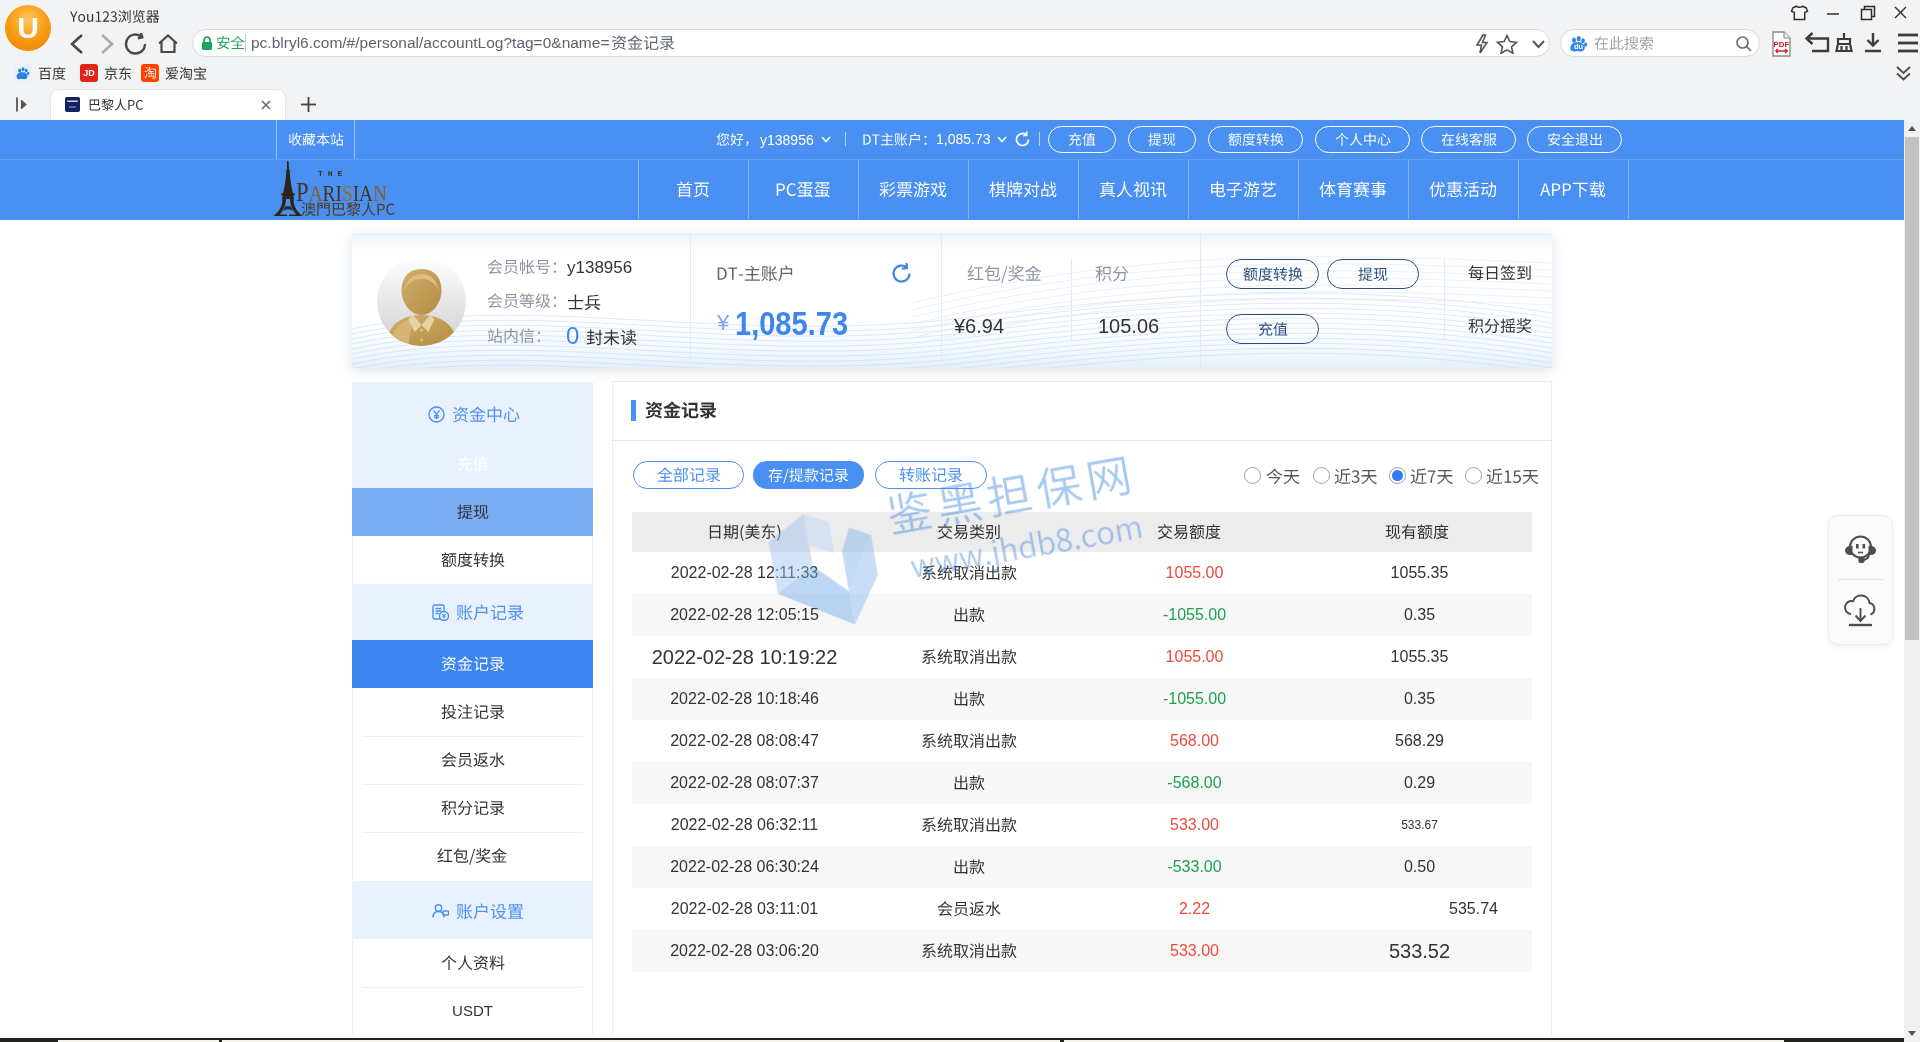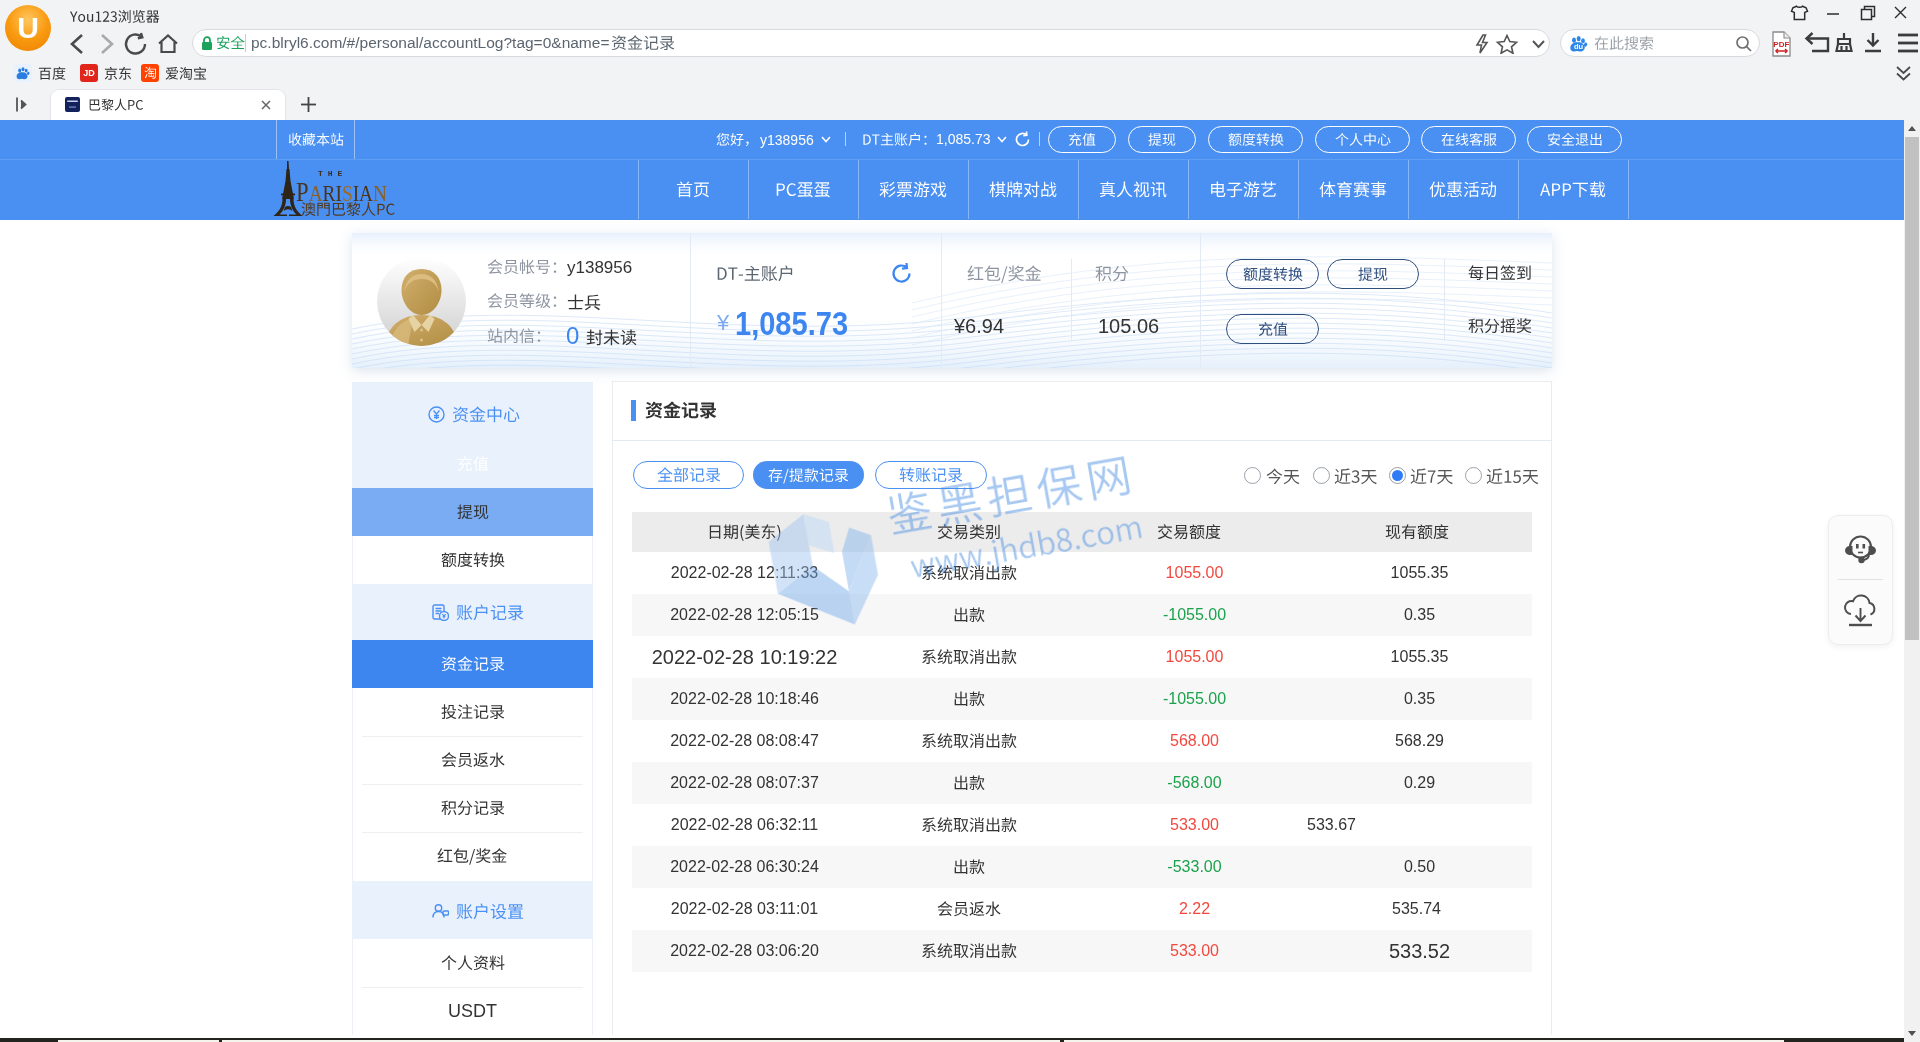--- a/index.html
+++ b/index.html
@@ -662,21 +662,21 @@
       </g>
     </svg>
 <svg style="position:absolute;left:440.5px;top:952.3px;" width="66" height="23.2">
       <g transform="translate(0,16.8) scale(0.016,-0.016)" fill="#333">
         <use href="#g4e2a" x="0"></use>
         <use href="#g4eba" x="1000"></use>
         <use href="#g8d44" x="2000"></use>
         <use href="#g6599" x="3000"></use>
       </g>
     </svg>
-<div class="abs" style="left:352px;top:987px;width:241px;text-align:center;font-size:18px;color:#333;line-height:48px;height:48px">USDT</div>
+<div class="abs" style="left:352px;top:987px;width:241px;text-align:center;font-size:15px;color:#333;line-height:48px;height:48px">USDT</div>
 <div class="abs" style="left:362px;top:736px;width:221px;height:1px;background:#efefef"></div>
 <div class="abs" style="left:362px;top:784px;width:221px;height:1px;background:#efefef"></div>
 <div class="abs" style="left:362px;top:832px;width:221px;height:1px;background:#efefef"></div>
 <div class="abs" style="left:362px;top:987px;width:221px;height:1px;background:#efefef"></div>
 <div class="abs" style="left:612px;top:381px;width:940px;height:654px;background:#fff;border:1px solid #ececec;border-bottom:none"></div>
 <div class="abs" style="left:631px;top:400px;width:5px;height:21px;background:#4a90f2"></div>
 <svg style="position:absolute;left:645px;top:397.9px;" width="74" height="26.1">
       <g transform="translate(0,18.9) scale(0.018,-0.018)" fill="#333">
         <use href="#g8d44b" x="0"></use>
         <use href="#g91d1b" x="1000"></use>
@@ -856,42 +856,42 @@
       <g transform="translate(0,16.8) scale(0.016,-0.016)" fill="#333">
         <use href="#g7cfb" x="0"></use>
         <use href="#g7edf" x="1000"></use>
         <use href="#g53d6" x="2000"></use>
         <use href="#g6d88" x="3000"></use>
         <use href="#g51fa" x="4000"></use>
         <use href="#g6b3e" x="5000"></use>
       </g>
     </svg>
 <div class="abs" style="left:1082px;top:804px;width:225px;height:42px;font-size:16px;color:#f2493f;text-align:center;line-height:42px">533.00</div>
-<div class="abs" style="left:1307px;top:804px;width:225px;height:42px;font-size:16px;color:#333;line-height:42px">533.67</div>
+<div class="abs" style="left:1307px;top:804px;width:225px;height:42px;font-size:12px;color:#333;text-align:center;line-height:42px">533.67</div>
 <div class="abs" style="left:632px;top:846px;width:900px;height:42px;background:#f7f7f7"></div>
 <div class="abs" style="left:632px;top:846px;width:225px;height:42px;font-size:16px;color:#333;text-align:center;line-height:42px">2022-02-28 06:30:24</div>
 <svg style="position:absolute;left:953px;top:856.3px;" width="34" height="23.2">
       <g transform="translate(0,16.8) scale(0.016,-0.016)" fill="#333">
         <use href="#g51fa" x="0"></use>
         <use href="#g6b3e" x="1000"></use>
       </g>
     </svg>
 <div class="abs" style="left:1082px;top:846px;width:225px;height:42px;font-size:16px;color:#1ca24c;text-align:center;line-height:42px">-533.00</div>
 <div class="abs" style="left:1307px;top:846px;width:225px;height:42px;font-size:16px;color:#333;text-align:center;line-height:42px">0.50</div>
 <div class="abs" style="left:632px;top:888px;width:225px;height:42px;font-size:16px;color:#333;text-align:center;line-height:42px">2022-02-28 03:11:01</div>
 <svg style="position:absolute;left:937px;top:898.3px;" width="66" height="23.2">
       <g transform="translate(0,16.8) scale(0.016,-0.016)" fill="#333">
         <use href="#g4f1a" x="0"></use>
         <use href="#g5458" x="1000"></use>
         <use href="#g8fd4" x="2000"></use>
         <use href="#g6c34" x="3000"></use>
       </g>
     </svg>
 <div class="abs" style="left:1082px;top:888px;width:225px;height:42px;font-size:16px;color:#f2493f;text-align:center;line-height:42px">2.22</div>
-<div class="abs" style="left:1304px;top:888px;width:225px;height:42px;font-size:16px;color:#333;text-align:center;line-height:42px">535.74</div>
+<div class="abs" style="left:1361px;top:888px;width:225px;height:42px;font-size:16px;color:#333;text-align:center;line-height:42px">535.74</div>
 <div class="abs" style="left:632px;top:930px;width:900px;height:42px;background:#f7f7f7"></div>
 <div class="abs" style="left:632px;top:930px;width:225px;height:42px;font-size:16px;color:#333;text-align:center;line-height:42px">2022-02-28 03:06:20</div>
 <svg style="position:absolute;left:921px;top:940.3px;" width="98" height="23.2">
       <g transform="translate(0,16.8) scale(0.016,-0.016)" fill="#333">
         <use href="#g7cfb" x="0"></use>
         <use href="#g7edf" x="1000"></use>
         <use href="#g53d6" x="2000"></use>
         <use href="#g6d88" x="3000"></use>
         <use href="#g51fa" x="4000"></use>
         <use href="#g6b3e" x="5000"></use>

